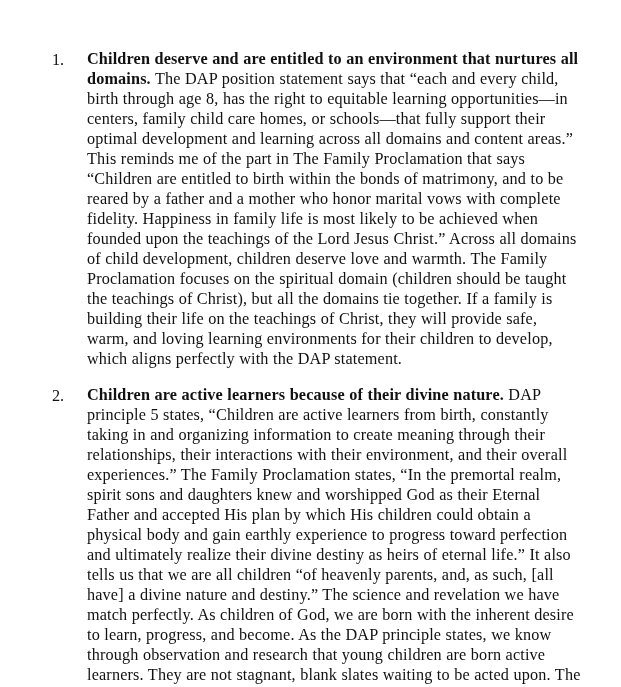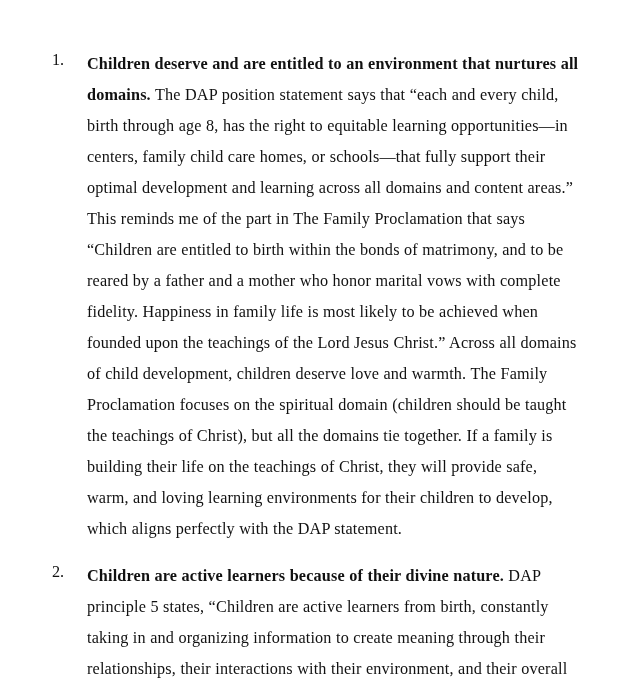--- a/index.html
+++ b/index.html
@@ -43,21 +43,21 @@
     top: 0;
     width: 22px;
     text-align: left;
     font-size: 16.2px;
     line-height: 22px;
     color: #111111;
   }
 
   .item-body {
     font-size: 16.2px;
-    line-height: 31px;
+    line-height: 20px;
     text-align: left;
     color: #111111;
     letter-spacing: 0.01em;
     word-spacing: 0.012em;
   }
 
   .lead-in {
     font-weight: bold;
   }
 

